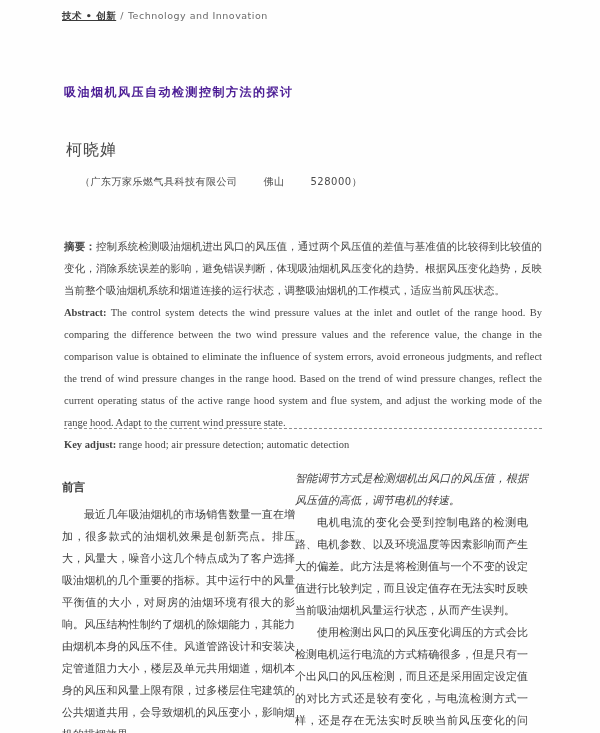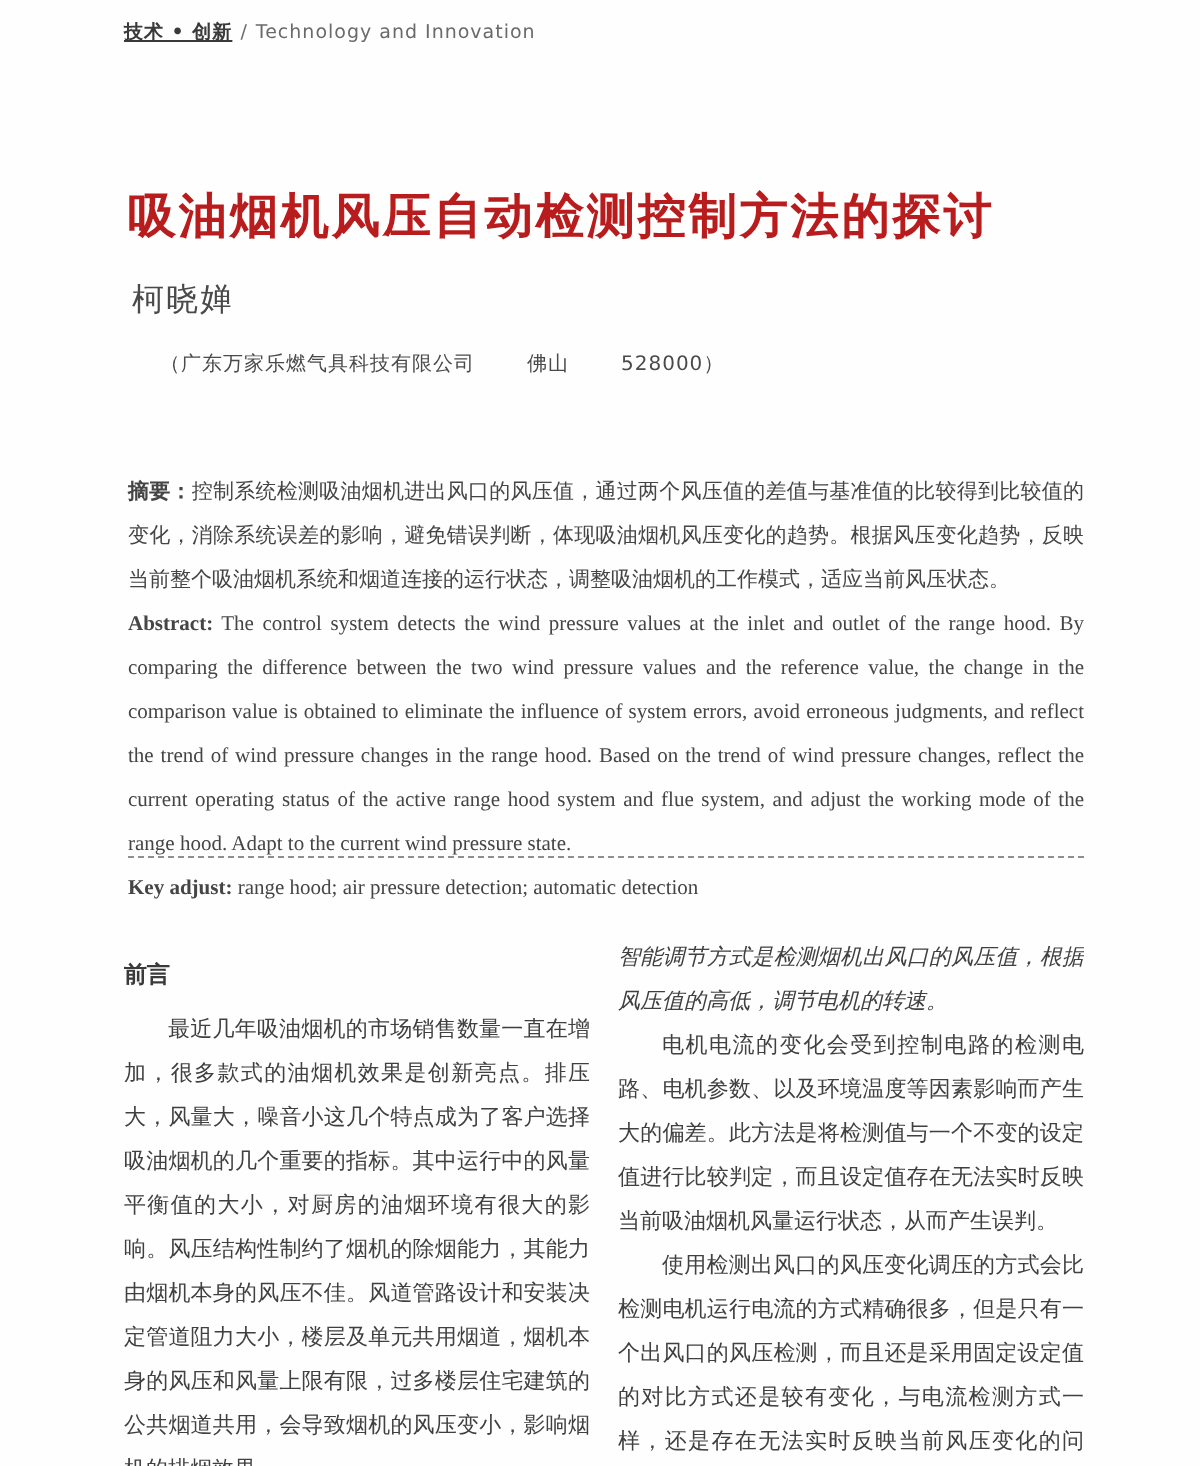--- a/index.html
+++ b/index.html
@@ -17,22 +17,22 @@
     position:absolute;left:62px;top:10px;
     font-size:9.5px;letter-spacing:.5px;
     color:#4a4a4a;
   }
   .running-head .cn{font-weight:bold;color:#3a3a3a;text-decoration:underline;}
   .running-head .sep{margin:0 4px;color:#6a6a6a;}
   .running-head .en{color:#6a6a6a;}
   
   .title-cn{
     position:absolute;left:64px;top:76px;width:500px;
-    font-size:24px;font-weight:bold;letter-spacing:1.5px;
-    color:#b91c1c;
+    font-size:12px;font-weight:bold;letter-spacing:1.5px;
+    color:#4c1d95;
   }
   .title-en{
     position:absolute;left:64px;top:118px;width:510px;
     font-size:14.5px;letter-spacing:.2px;
     color:#9a9a9a;
   }
   
   .author-name{
     position:absolute;left:66px;top:140px;
     font-size:16px;letter-spacing:1px;color:#4a4a4a;
@@ -52,21 +52,21 @@
   .abstract-block p{margin:0;}
   .abstract-block .lbl{font-weight:bold;}
   
   .divider{
     position:absolute;left:64px;top:428px;width:478px;height:0;
     border-top:1.5px dashed #8f8f8f;
   }
   
   .body-cols{
     position:absolute;left:62px;top:468px;width:480px;height:265px;
-    display:flex;gap:14px;overflow:hidden;
+    display:flex;gap:0;overflow:hidden;
     font-family:"DejaVu Serif","Liberation Serif",serif;
     font-size:11px;line-height:22px;text-align:justify;color:#404040;
   }
   .col{width:233px;}
   .sec-heading{
     font-family:"DejaVu Sans","Liberation Sans",sans-serif;
     font-weight:bold;font-size:11.5px;
     margin:8px 0 6px 0;color:#3a3a3a;
   }
   .body-cols p{margin:0;text-indent:2em;}

